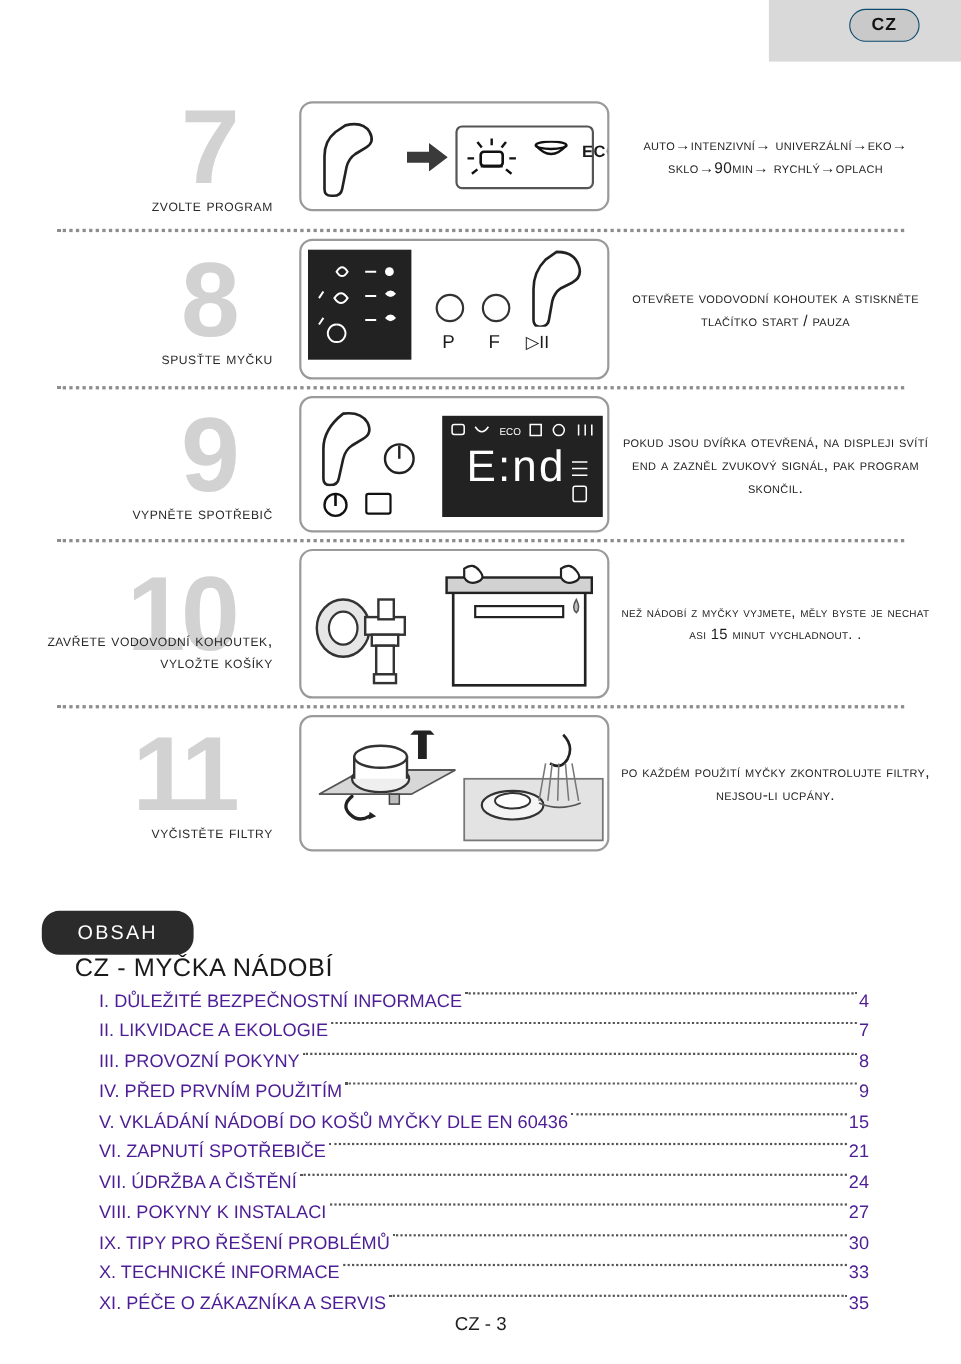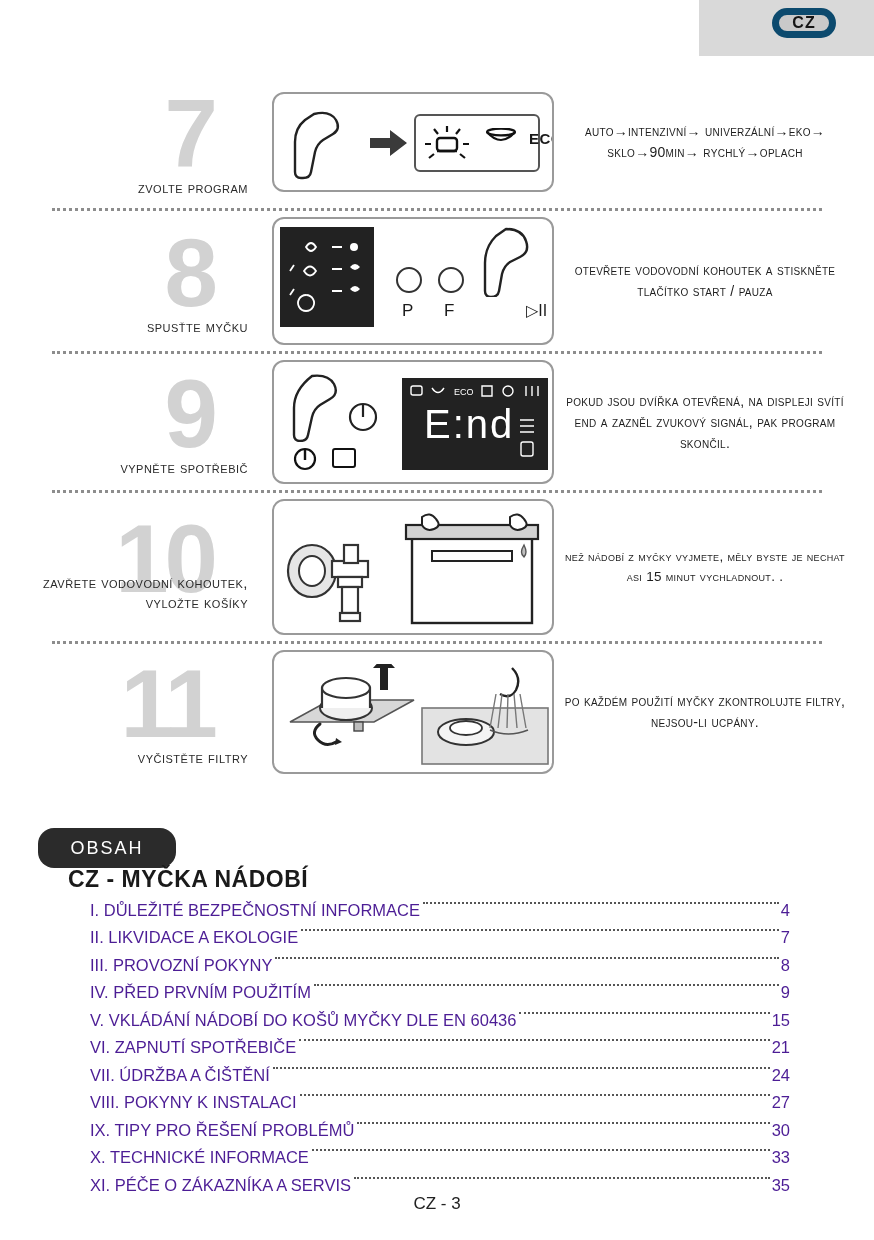--- a/index.html
+++ b/index.html
@@ -16,21 +16,21 @@
   
   .lang-bar {
     position: absolute; top: 0; right: 0;
     width: 175px; height: 56px;
     background: #d9d9d9;
   }
   .lang-badge {
     position: absolute; top: 8px; right: 38px;
     width: 64px; height: 30px;
     background: #c9c9c9;
-    border: 7px solid #0c4a6e;
+    border: 1px solid #0c4a6e;
     border-radius: 15px;
     display: flex; align-items: center; justify-content: center;
     font-size: 16px; font-weight: bold; letter-spacing: 1px;
     color: #141414;
   }
 
   
   .steps { position: absolute; top: 76px; left: 0; width: 874px; }
   .step {
     position: relative;
@@ -102,21 +102,21 @@
     width: 138px; height: 40px;
     background: #2b2b2b;
     border-radius: 16px;
     color: #ffffff;
     display: flex; align-items: center; justify-content: center;
     font-size: 18px;
     letter-spacing: 2px;
   }
   .toc-title {
     position: absolute; left: 68px; top: 866px;
-    font-size: 23px; font-weight: bold; letter-spacing: 0.5px;
+    font-size: 23px; font-weight: normal; letter-spacing: 0.5px;
   }
   .toc {
     position: absolute; left: 90px; top: 896px; width: 700px;
   }
   .toc-row {
     display: flex; align-items: flex-start;
     font-size: 16.5px;
     line-height: 1.0;
     padding: 5.5px 0;
     color: #4c1d95;
@@ -212,21 +212,21 @@
           <circle cx="70" cy="16" r="4"></circle>
           <path d="M66 36 q5 -6 10 0 q-5 6 -10 0z"></path>
           <path d="M66 58 q5 -6 10 0 q-5 6 -10 0z"></path>
         </g>
       </svg>
 
       <div class="art circle-btn" style="left:122px; top:48px; width:26px; height:26px;"></div>
       <div class="art circle-btn" style="left:164px; top:48px; width:26px; height:26px;"></div>
       <div class="art" style="left:128px; top:82px; font-size:17px;">P</div>
       <div class="art" style="left:170px; top:82px; font-size:17px;">F</div>
-      <div class="art" style="left:204px; top:82px; font-size:16px;margin-left:48px;">▷II</div>
+      <div class="art" style="left:204px; top:82px; font-size:16px;">▷II</div>
 
       <svg class="art" style="left:196px; top:6px;" width="74" height="72" viewBox="0 0 74 72">
         <path d="M36 4 q16 0 20 12 q4 11 -6 16 l-10 5 q-6 4 -8 12 l-3 17 q-1 6 -8 6 q-6 0 -6 -6 l0 -28 q0 -16 11 -27 z" fill="#fff" stroke="#222" stroke-width="2.4" stroke-linejoin="round"></path>
       </svg>
     </div>
 
     <div class="step-right">Otevřete vodovodní kohoutek a stiskněte tlačítko Start / Pauza</div>
   </div>
 
   <div class="sep"></div>

